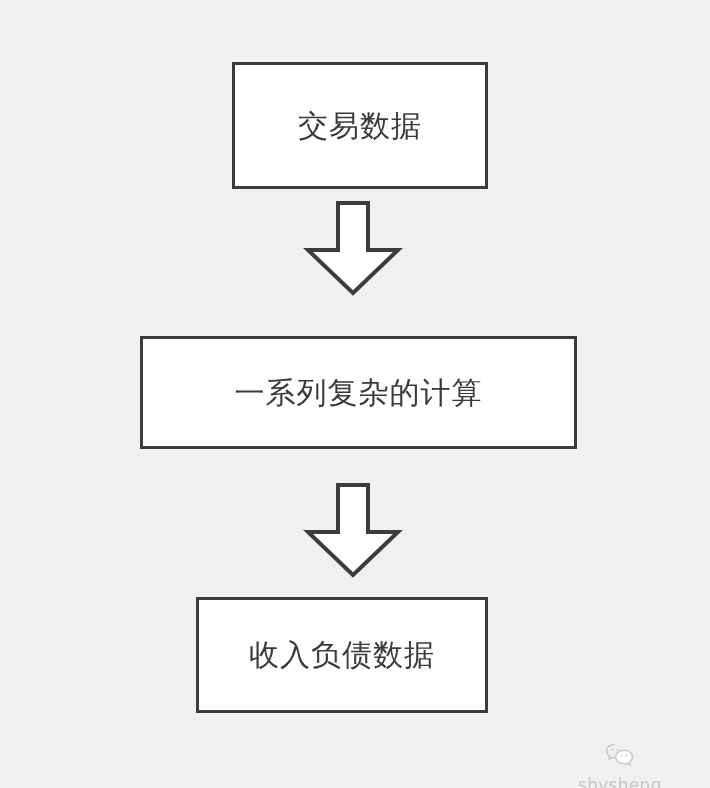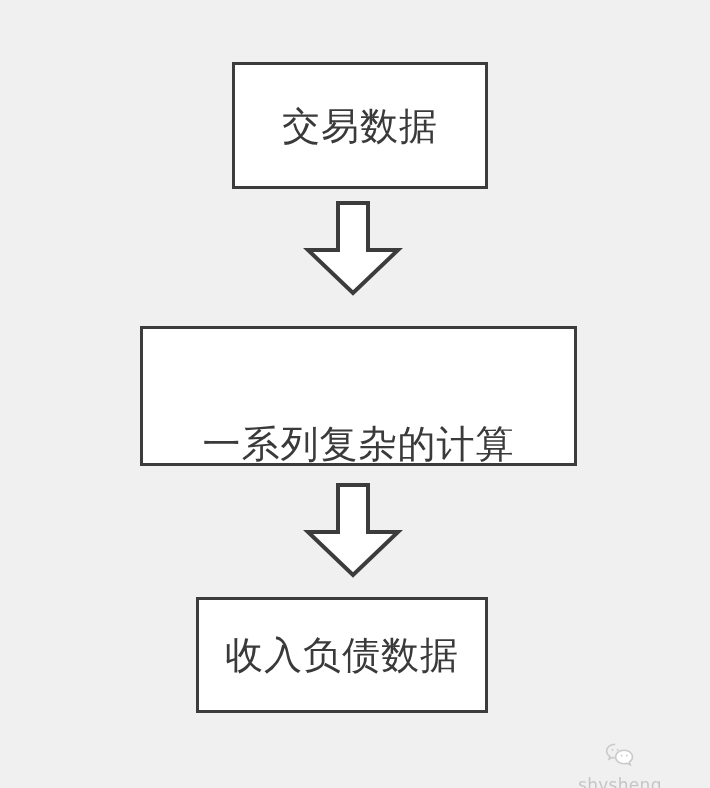--- a/index.html
+++ b/index.html
@@ -28,40 +28,39 @@
     background: #ffffff;
     border: 3px solid #3c3c3c;
     box-sizing: border-box;
     display: flex;
     align-items: center;
     justify-content: center;
   }
 
   .node-label {
     font-family: "DejaVu Sans", "Liberation Sans", sans-serif;
-    font-size: 38px;
+    font-size: 30px;
     color: #3a3a3a;
     letter-spacing: 1px;
     line-height: 1;
     white-space: nowrap;
   }
 
   #node-transaction-data {
     left: 232px;
     top: 62px;
     width: 256px;
     height: 127px;
   }
 
   #node-complex-calculations {
     left: 140px;
-    top: 326px;
+    top: 336px;
     width: 437px;
-    height: 140px;
-    align-items: flex-end;
+    height: 113px;
   }
 
   #node-income-liability-data {
     left: 196px;
     top: 597px;
     width: 292px;
     height: 116px;
   }
 
   .arrow-connector {

